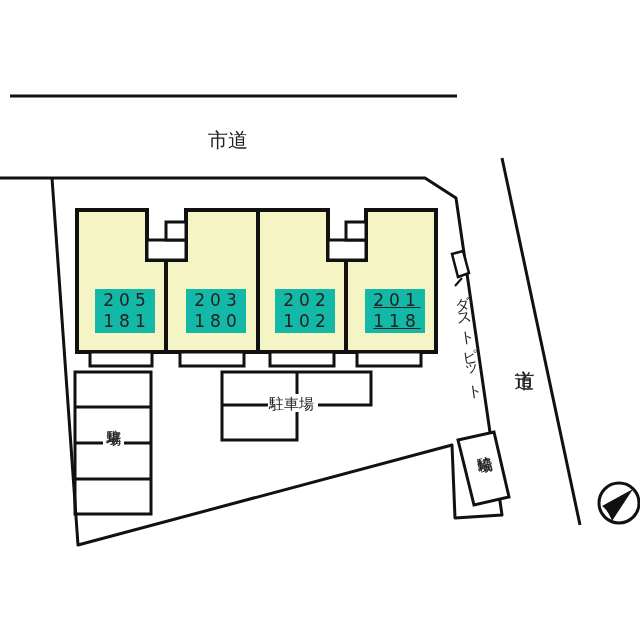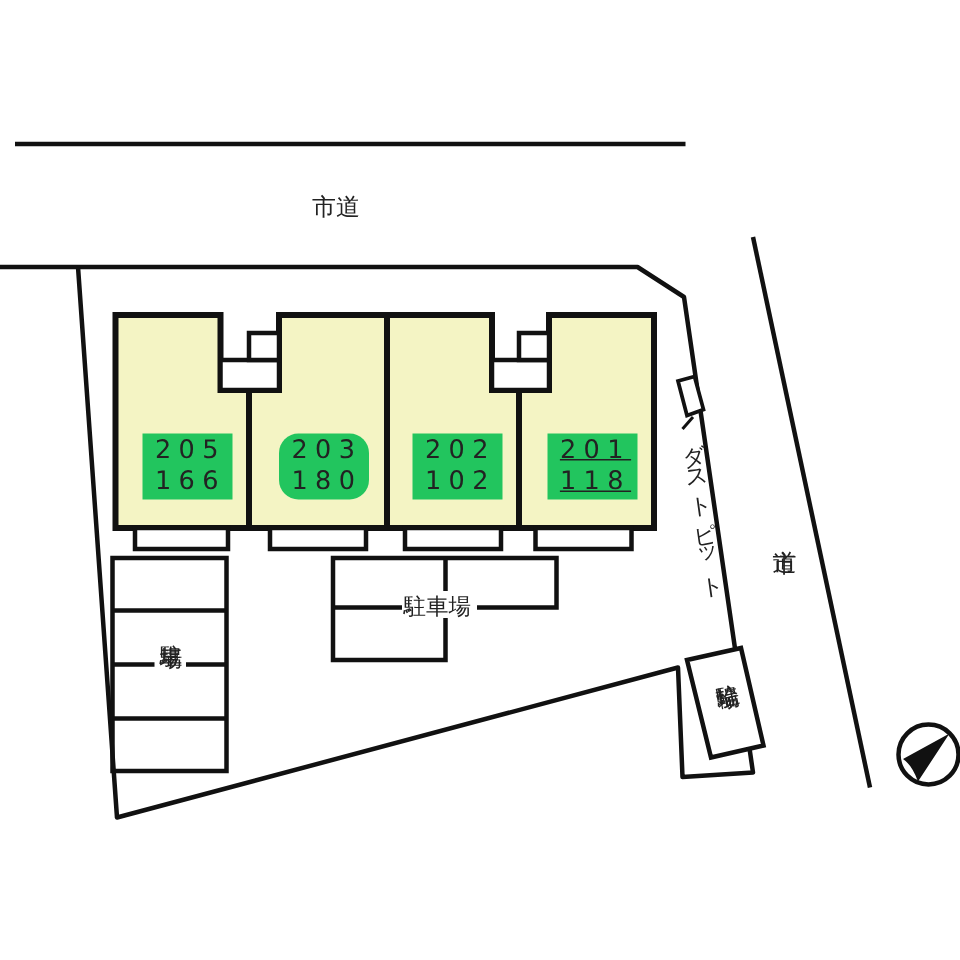--- a/index.html
+++ b/index.html
@@ -1,19 +1,19 @@
 <!DOCTYPE html>
 <html><head>
   <meta charset="utf-8">
   <style>
     html, body { margin:0; padding:0; background:#ffffff; }
     body { width:640px; height:640px; position:relative; overflow:hidden; font-family:"DejaVu Sans", sans-serif; }
     svg { position:absolute; left:0; top:0; }
-    .lbl { position:absolute; color:#222; font-size:16px; line-height:1; white-space:nowrap; }
-    .unit { position:absolute; background:#22c55e; color:#222; font-size:17px; letter-spacing:5px; line-height:21px; text-align:center; padding:1px 0 1px 4px; }
+    .lbl { position:absolute; color:#222; font-size:20px; line-height:1; white-space:nowrap; }
+    .unit { position:absolute; background:#14b8a6; color:#222; font-size:17px; letter-spacing:5px; line-height:21px; text-align:center; padding:1px 0 1px 4px; }
     .vert { writing-mode:vertical-rl; text-orientation:upright; letter-spacing:1px; }
   </style>
 </head>
 <body>
 
 <svg width="640" height="640" viewBox="0 0 640 640">
 
   <line x1="10" y1="96" x2="457" y2="96" stroke="#111" stroke-width="3"></line>
 
   <line x1="502" y1="158" x2="580" y2="525" stroke="#111" stroke-width="3"></line>
@@ -69,23 +69,23 @@
     <circle cx="619" cy="503" r="20" fill="#fff" stroke="#111" stroke-width="3"></circle>
     <path d="M633,489 L612,521 Q608,510 602,506 Z" fill="#111"></path>
   </g>
 </svg>
 
 <div class="lbl" style="left:208px;top:130px;">市道</div>
 <div class="lbl vert" style="left:515px;top:354px;">市道</div>
 
 <div class="unit" style="left:95px;top:289px;width:56px;">
   <div>205</div>
-  <div>166</div>
+  <div>181</div>
 </div>
-<div class="unit" style="left:186px;top:289px;width:56px;border-radius:13px;">
+<div class="unit" style="left:186px;top:289px;width:56px;">
   <div>203</div>
   <div>180</div>
 </div>
 <div class="unit" style="left:275px;top:289px;width:56px;">
   <div>202</div>
   <div>102</div>
 </div>
 <div class="unit" style="left:365px;top:289px;width:56px;text-decoration:underline;">
   <div>201</div>
   <div>118</div>

